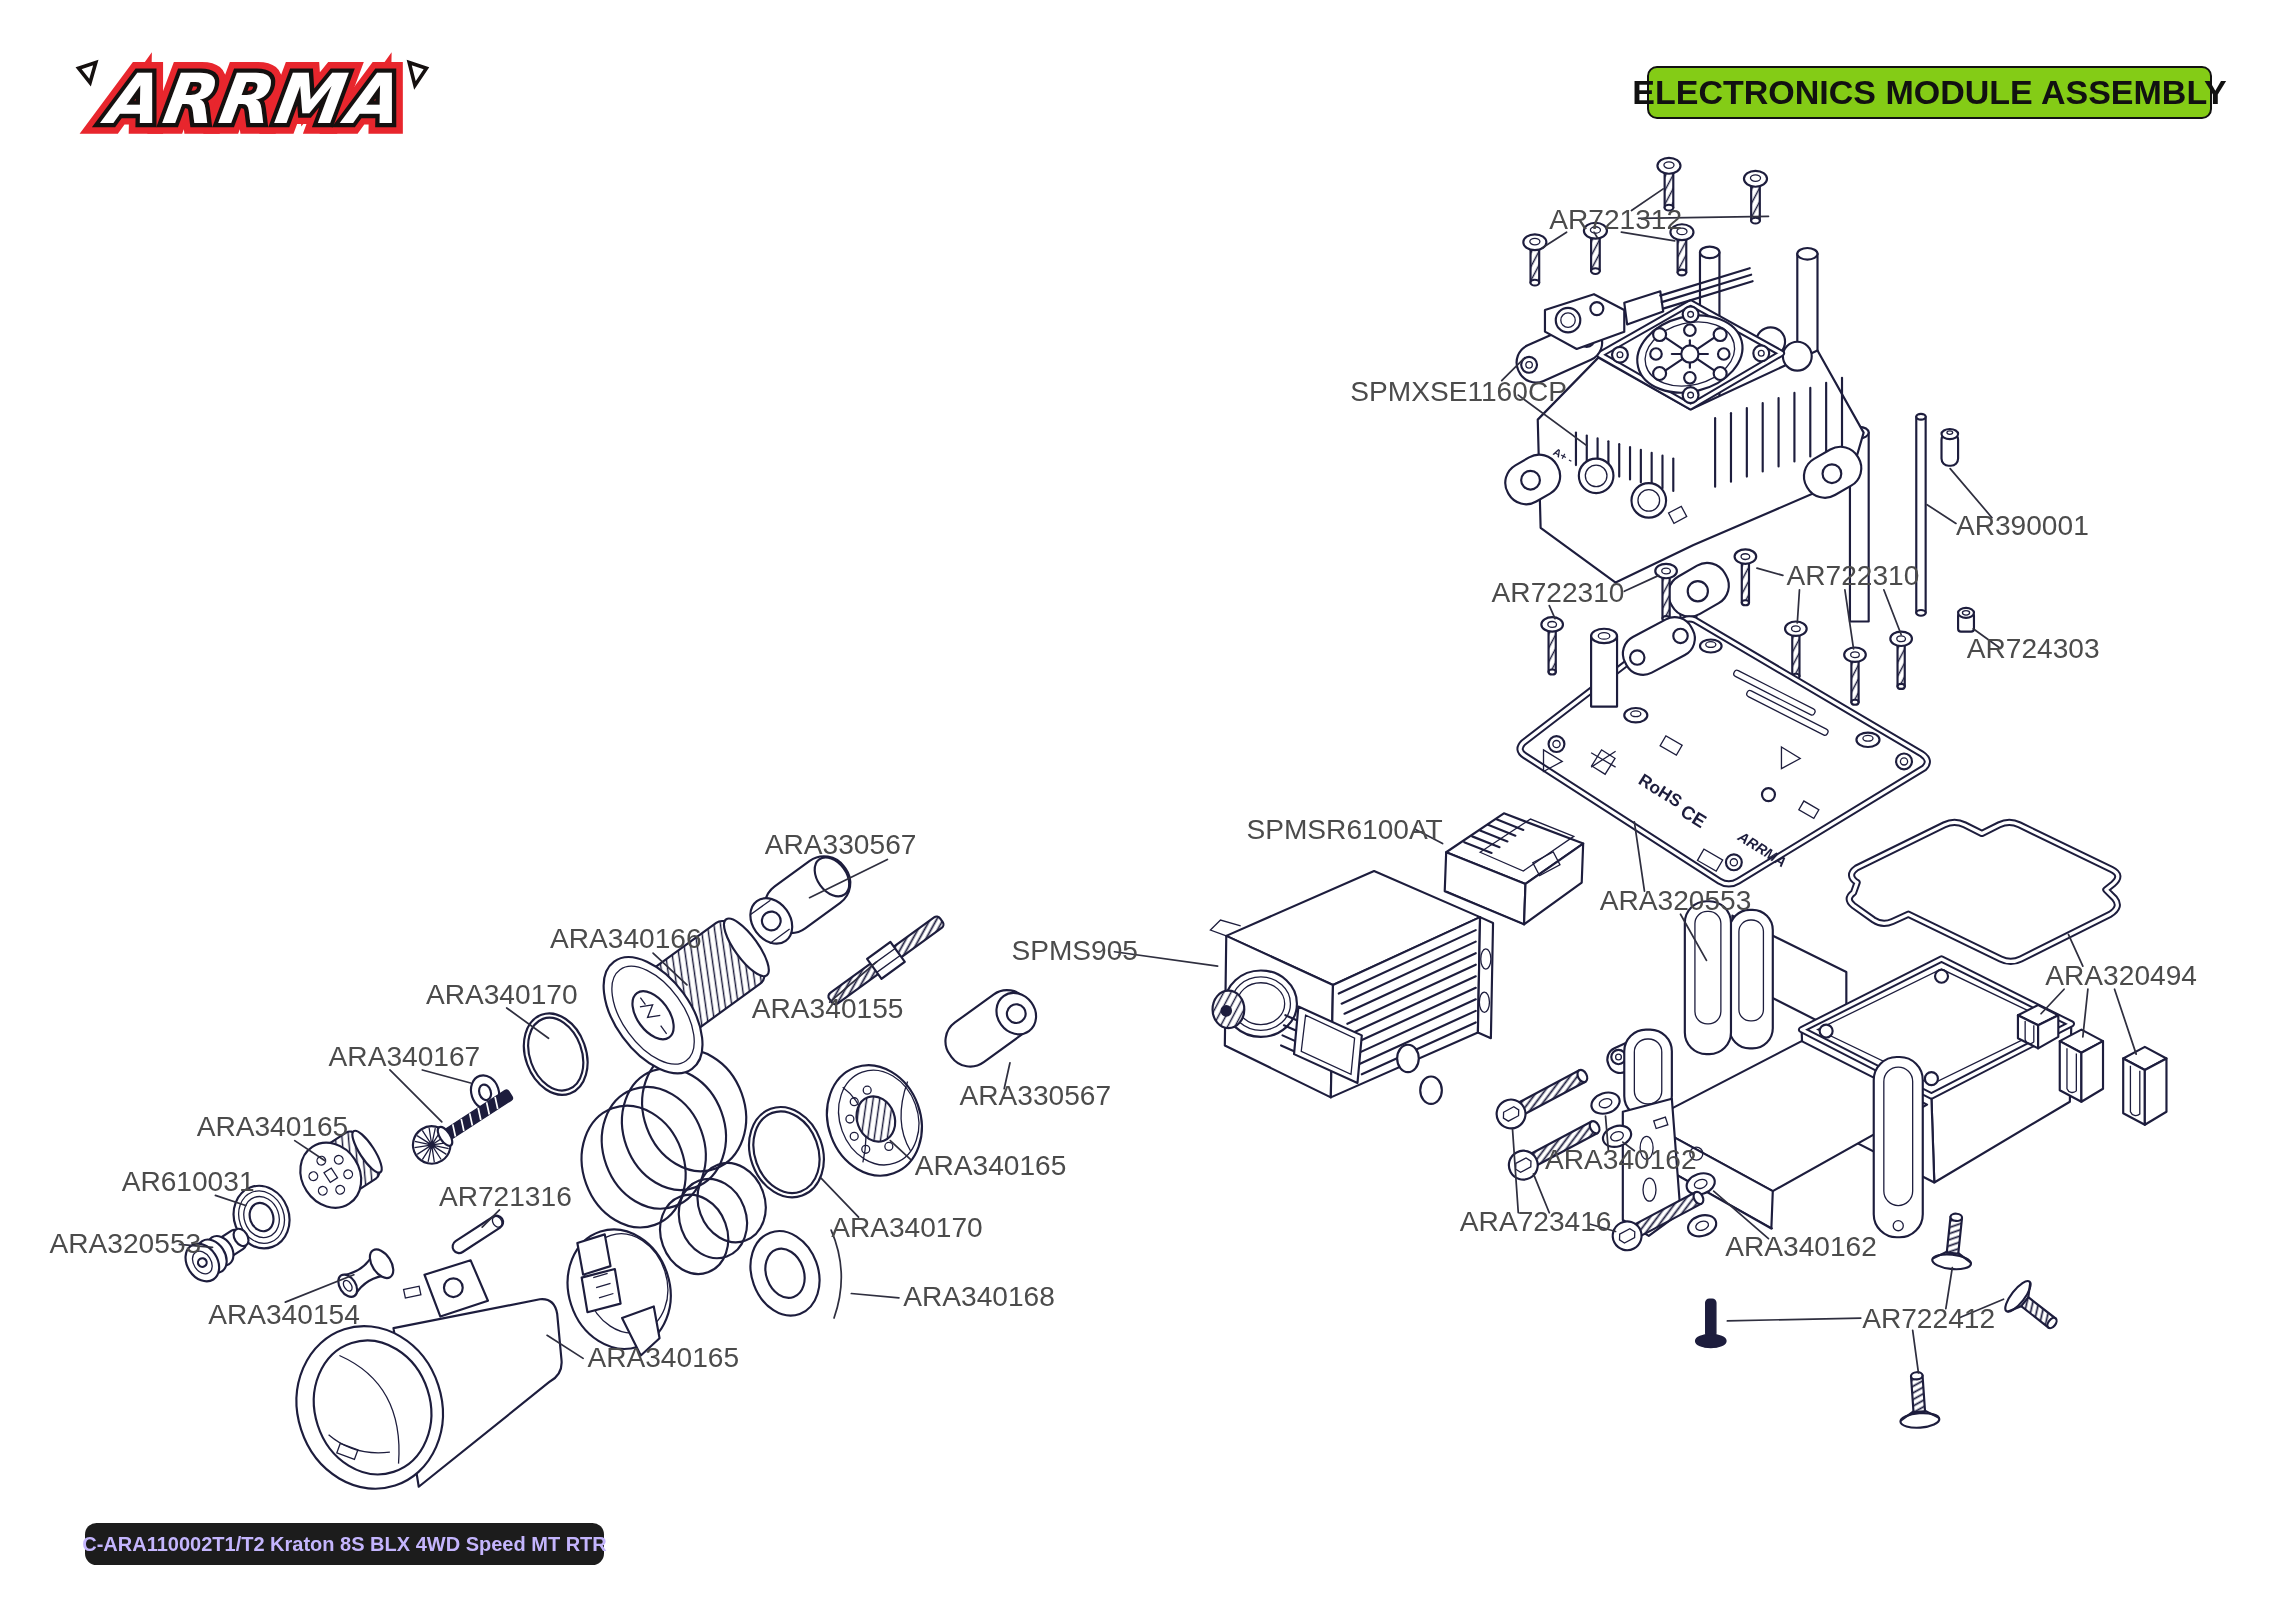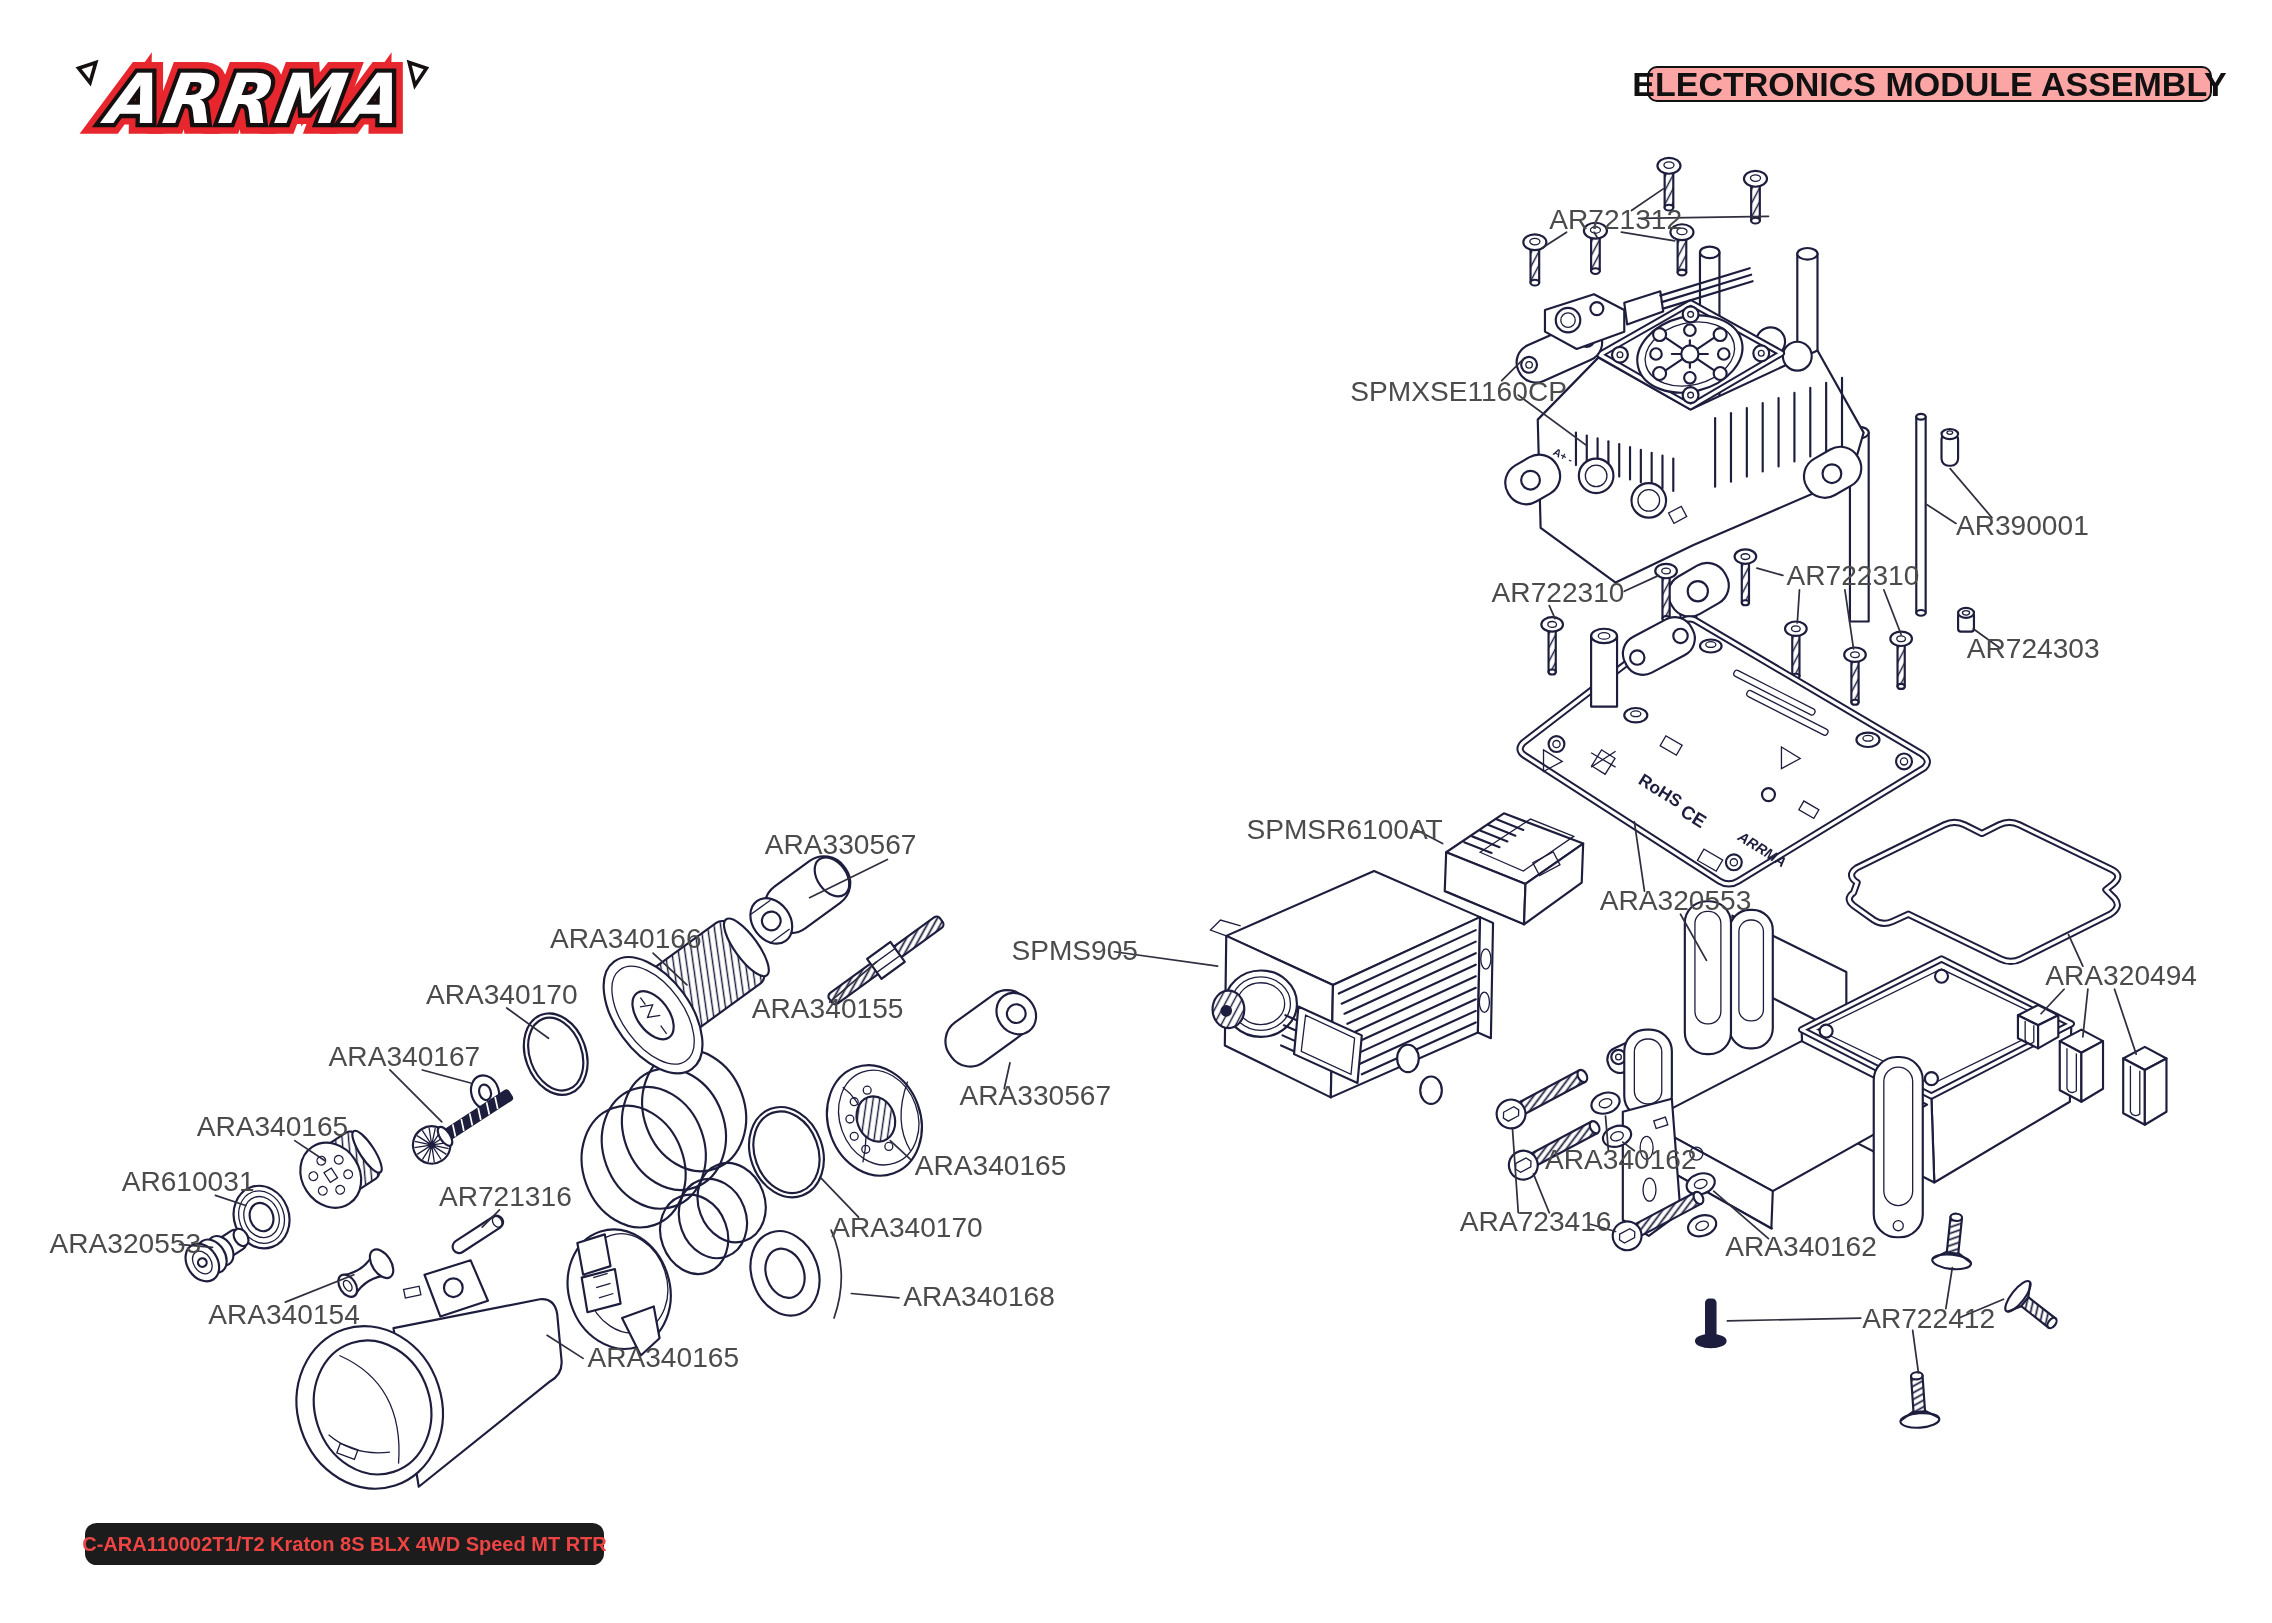--- a/index.html
+++ b/index.html
@@ -1,23 +1,23 @@
 <!DOCTYPE html>
 <html style="font-size:11.5px"><head>
 <meta charset="utf-8">
 <style>
   html,body{margin:0;padding:0;background:#888;}
   .page{position:relative;width:2273px;height:1623px;background:#ffffff;overflow:hidden;
         font-family:"Liberation Sans",sans-serif;}
-  .title-box{position:absolute;left:1647px;top:66px;width:565px;height:36px;border:2.9px solid #111;
-        border-radius:10px;display:flex;align-items:center;justify-content:center;background:#fca5a5;box-sizing:border-box;}
+  .title-box{position:absolute;left:1647px;top:66px;width:565px;height:53px;border:2.9px solid #111;
+        border-radius:10px;display:flex;align-items:center;justify-content:center;background:#84cc16;box-sizing:border-box;}
   .title-box span{font-size:34px;font-weight:bold;color:#111;letter-spacing:0px;white-space:nowrap;}
   .footer-box{position:absolute;left:85px;top:1523px;width:519px;height:42px;background:#1c1c1c;
         border-radius:11.5px;display:flex;align-items:center;justify-content:center;}
-  .footer-box span{font-size:20px;font-weight:bold;color:#ef4444;white-space:nowrap;}
+  .footer-box span{font-size:20px;font-weight:bold;color:#c4b5fd;white-space:nowrap;}
   .logo{position:absolute;left:58px;top:38px;width:389px;height:115px;}
   svg text.lbl{font-family:"Liberation Sans",sans-serif;font-size:39px;fill:#4b4b4b;}
   svg text.mark{font-family:"Liberation Sans",sans-serif;fill:#1d1d3d;font-weight:bold;}
   .ln{fill:none;stroke:#1d1d3d;stroke-width:3;stroke-linejoin:round;stroke-linecap:round;}
   .fw{fill:#ffffff;stroke:#1d1d3d;stroke-width:3;stroke-linejoin:round;stroke-linecap:round;}
   .fh{fill:url(#th);stroke:#1d1d3d;stroke-width:3;stroke-linejoin:round;}
   .fv{fill:url(#tv);stroke:#1d1d3d;stroke-width:3;stroke-linejoin:round;}
   .dk{fill:#1d1d3d;stroke:#1d1d3d;stroke-width:2;}
   .tn{fill:none;stroke:#1d1d3d;stroke-width:1.8;}
   .lead{fill:none;stroke:#2f2f3f;stroke-width:2.4;stroke-linecap:round;}

